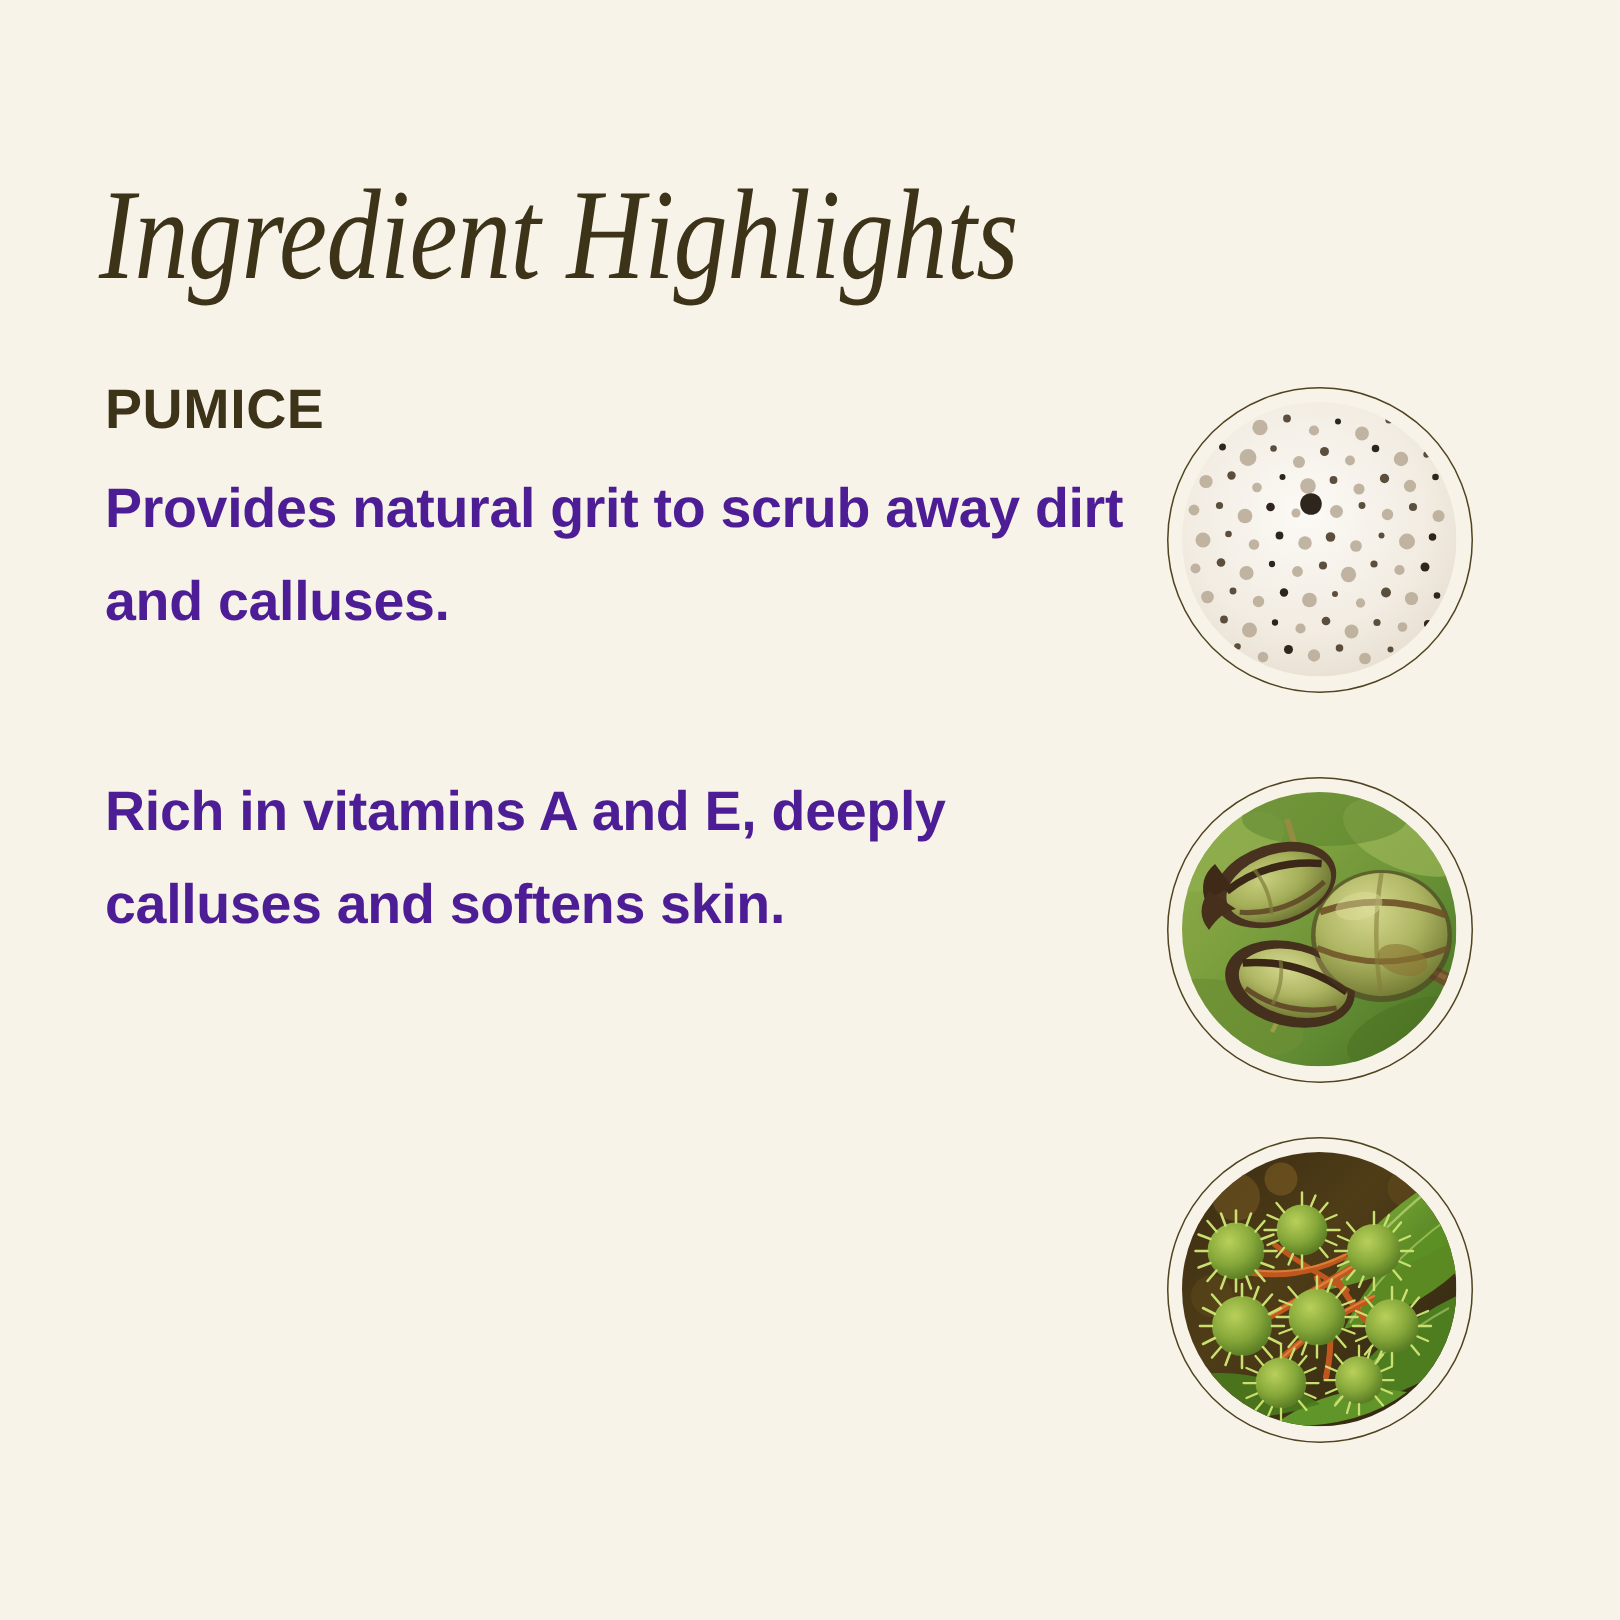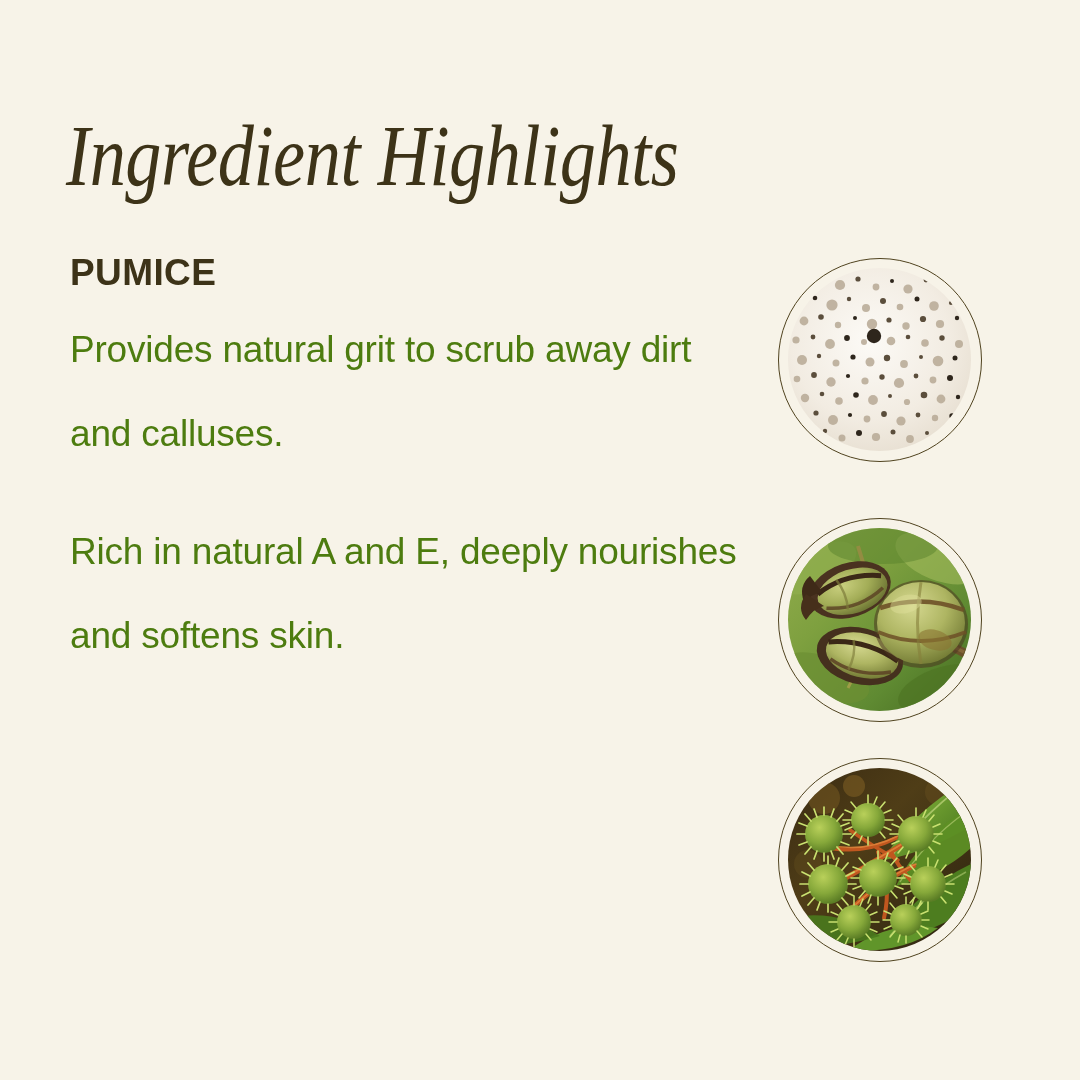--- a/index.html
+++ b/index.html
@@ -64,25 +64,25 @@
     font-size: 37px;
     line-height: 46px;
     letter-spacing: 0.4px;
     color: #3d3318;
     margin: 0 0 12px 0;
     white-space: nowrap;
   }
 
   .ingredient-desc {
     font-family: "Liberation Sans", sans-serif;
-    font-weight: 400;
+    font-weight: 700;
     font-size: 37px;
-    line-height: 84px;
+    line-height: 62px;
     letter-spacing: -0.2px;
-    color: #4d7c0f;
+    color: #4c1d95;
     margin: 0;
     max-width: 700px;
   }
 
   
   .medallion {
     position: absolute;
     width: 204px;
     height: 204px;
     border-radius: 50%;
@@ -230,21 +230,21 @@
             <circle class="pore" cx="156" cy="168" r="4.3"></circle>
               <circle class="pore-deep" cx="172" cy="163" r="2.6"></circle>
           </g>
         </svg>
       </div>
     </div>
   </div>
 
   <div class="ingredient-row row-2">
     <div class="row-text">
-      <p class="ingredient-desc">Rich in natural A and E, deeply nourishes and softens skin.</p>
+      <p class="ingredient-desc">Rich in vitamins A and E, deeply calluses and softens skin.</p>
     </div>
 
     <div class="medallion med-2">
       <div class="photo">
         <svg width="183" height="183" viewBox="0 0 183 183">
           <defs>
             <linearGradient id="sheaBg" x1="0" y1="0" x2="1" y2="1">
               <stop offset="0%" stop-color="#94ae4e"></stop>
               <stop offset="35%" stop-color="#7ea03f"></stop>
               <stop offset="70%" stop-color="#5f8a32"></stop>

